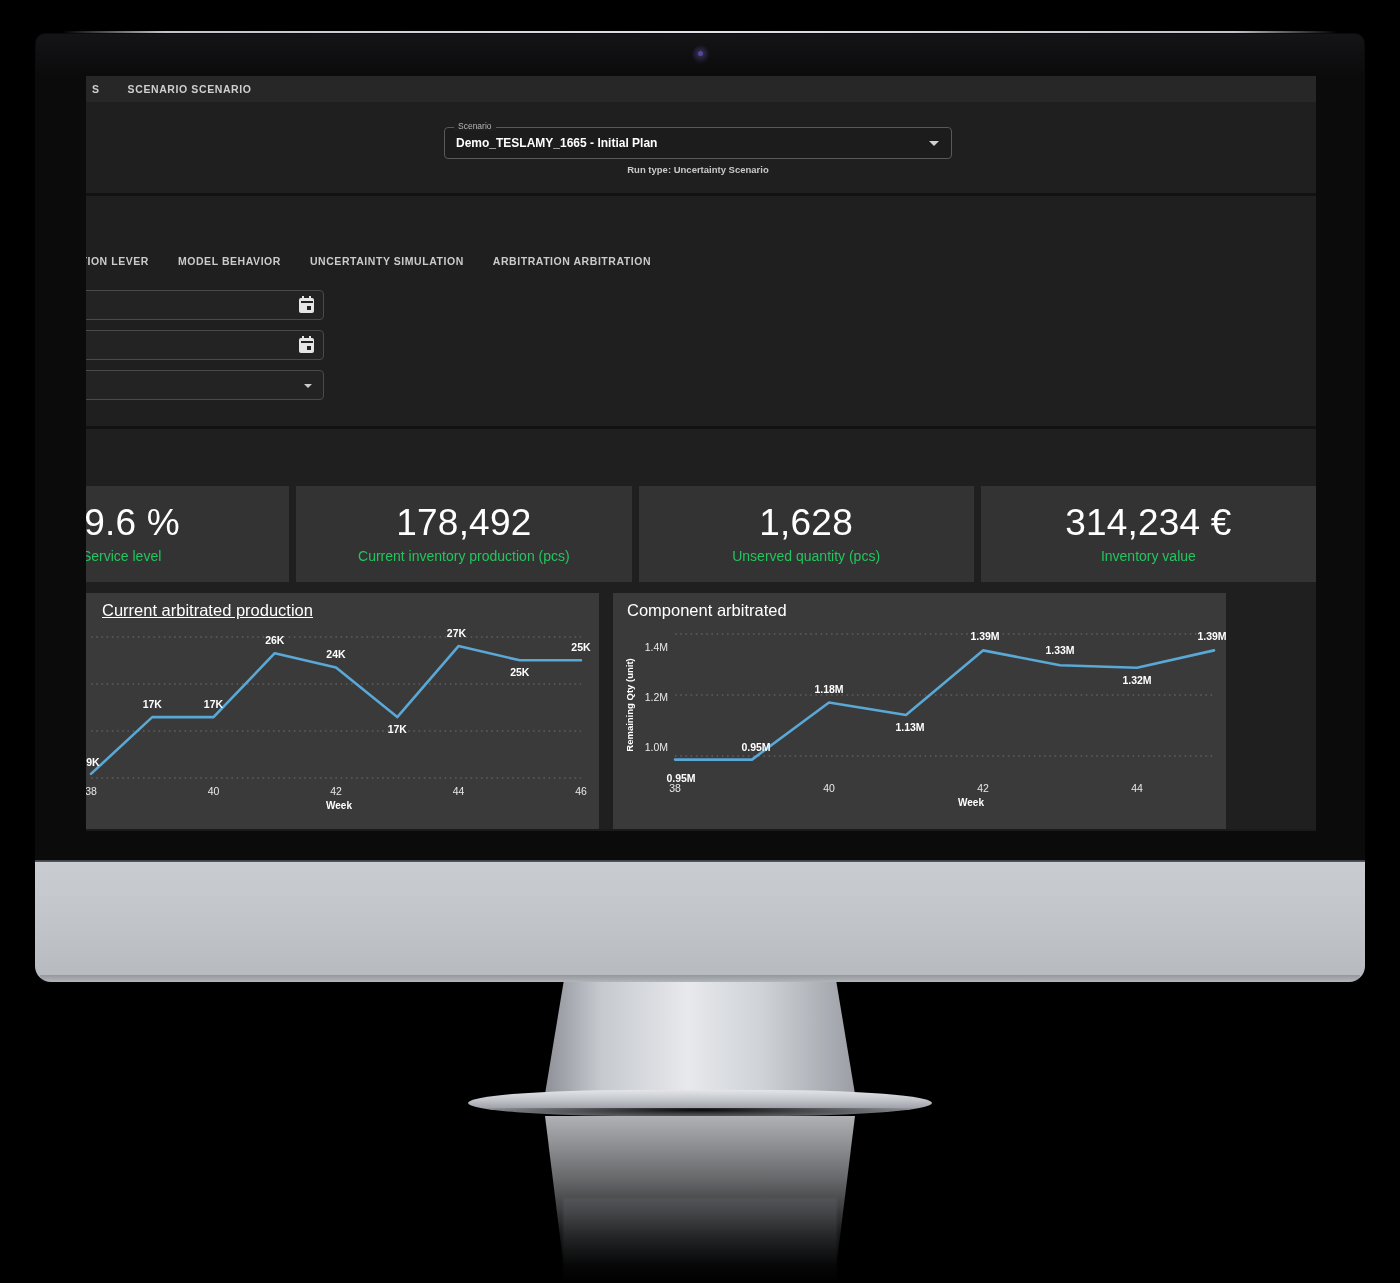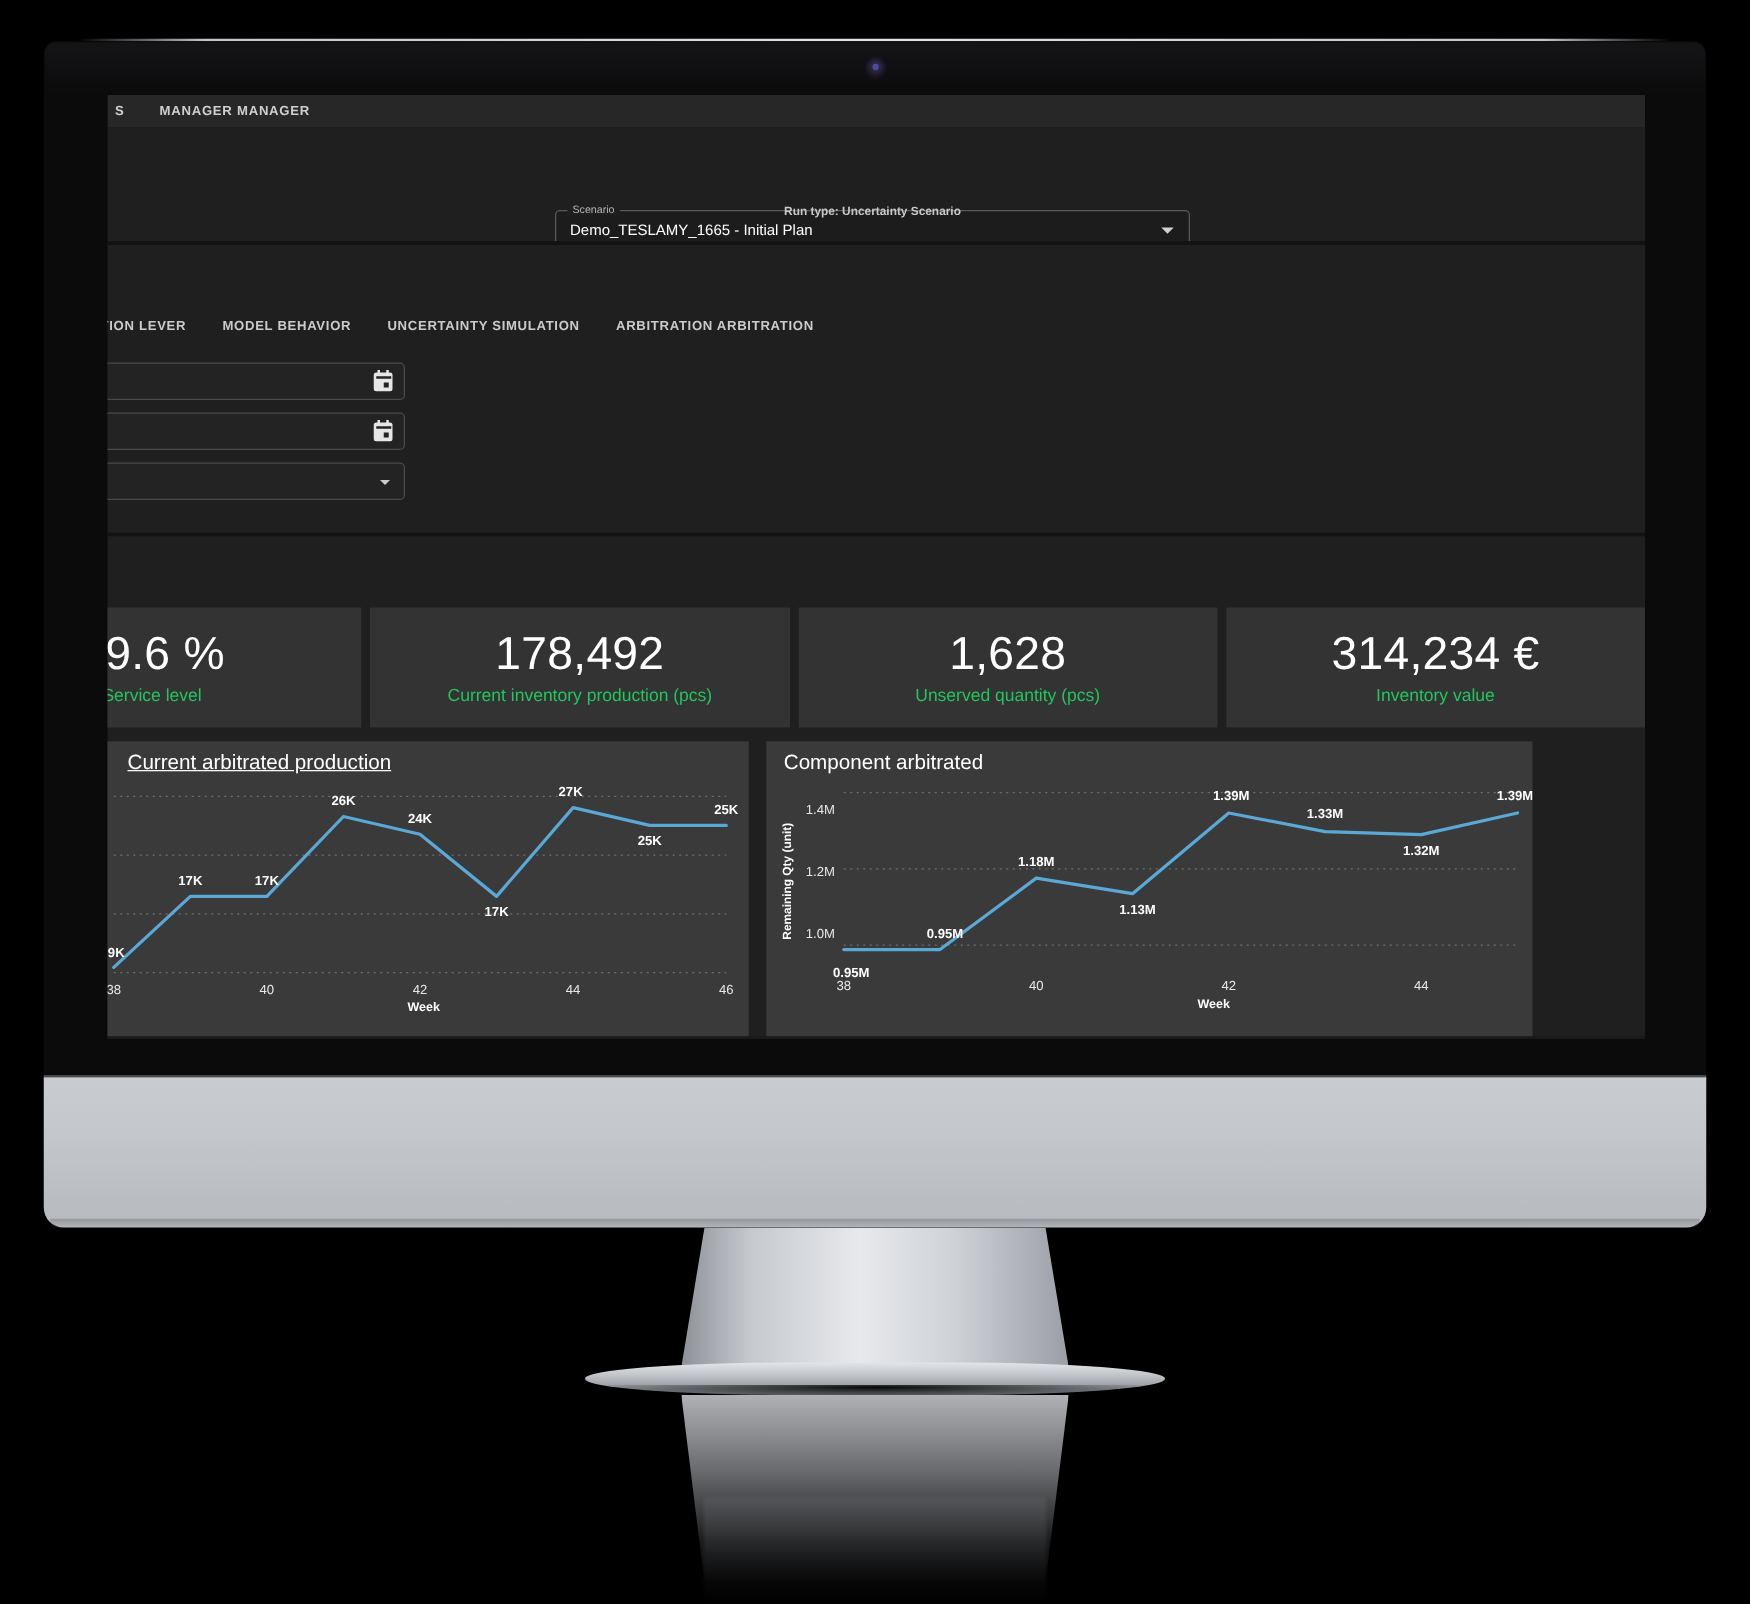--- a/index.html
+++ b/index.html
@@ -94,30 +94,29 @@
   .appbar-item {
     color: #cfcfcf; font-size: 10.5px; letter-spacing: .6px; font-weight: 600;
     white-space: nowrap;
   }
 
   .toolpanel { background: #1f1f1f; height: 91px; position: relative; }
   .sel-wrap {
     position: absolute; left: 358px; top: 25px; width: 508px;
   }
   .sel-fieldset {
-    position: relative; height: 45px; border: 1px solid #595959; border-radius: 4px;
+    position: relative; height: 32px; border: 1px solid #595959; border-radius: 4px;
     background: #1c1c1c;
-    margin-top: 41px;
   }
   .sel-legend {
     position: absolute; left: 9px; top: -7px; background: #1f1f1f; padding: 0 4px;
     color: #b6b6b6; font-size: 8.5px;
   }
   .sel-value {
-    position: absolute; left: 11px; top: 8px; color: #fff; font-size: 12px; font-weight: 400;
+    position: absolute; left: 11px; top: 8px; color: #fff; font-size: 12px; font-weight: 700;
   }
   .sel-caret {
     position: absolute; right: 12px; top: 13px; width: 0; height: 0;
     border-left: 5px solid transparent; border-right: 5px solid transparent;
     border-top: 5px solid #d0d0d0;
   }
   .runtype {
     position: absolute; left: 358px; top: 62px; width: 508px; text-align: center;
     color: #c9c9c9; font-size: 9.5px; font-weight: 600;
   }
@@ -174,21 +173,21 @@
   <div class="mon-top-hl"></div>
   <div class="bezel"></div>
   <div class="bezel-inner-sheen"></div>
   <div class="webcam"></div>
   <div class="webcam-dot"></div>
 
   <div id="screen">
 
     <div class="appbar">
       <span class="appbar-item">S</span>
-      <span class="appbar-item">MANAGER MANAGER</span>
+      <span class="appbar-item">SCENARIO SCENARIO</span>
     </div>
 
     <div class="toolpanel">
       <div class="sel-wrap" style="left: 358px;">
         <div class="sel-fieldset">
           <span class="sel-legend">Scenario</span>
           <span class="sel-value">Demo_TESLAMY_1665 - Initial Plan</span>
           <span class="sel-caret"></span>
         </div>
       </div>

